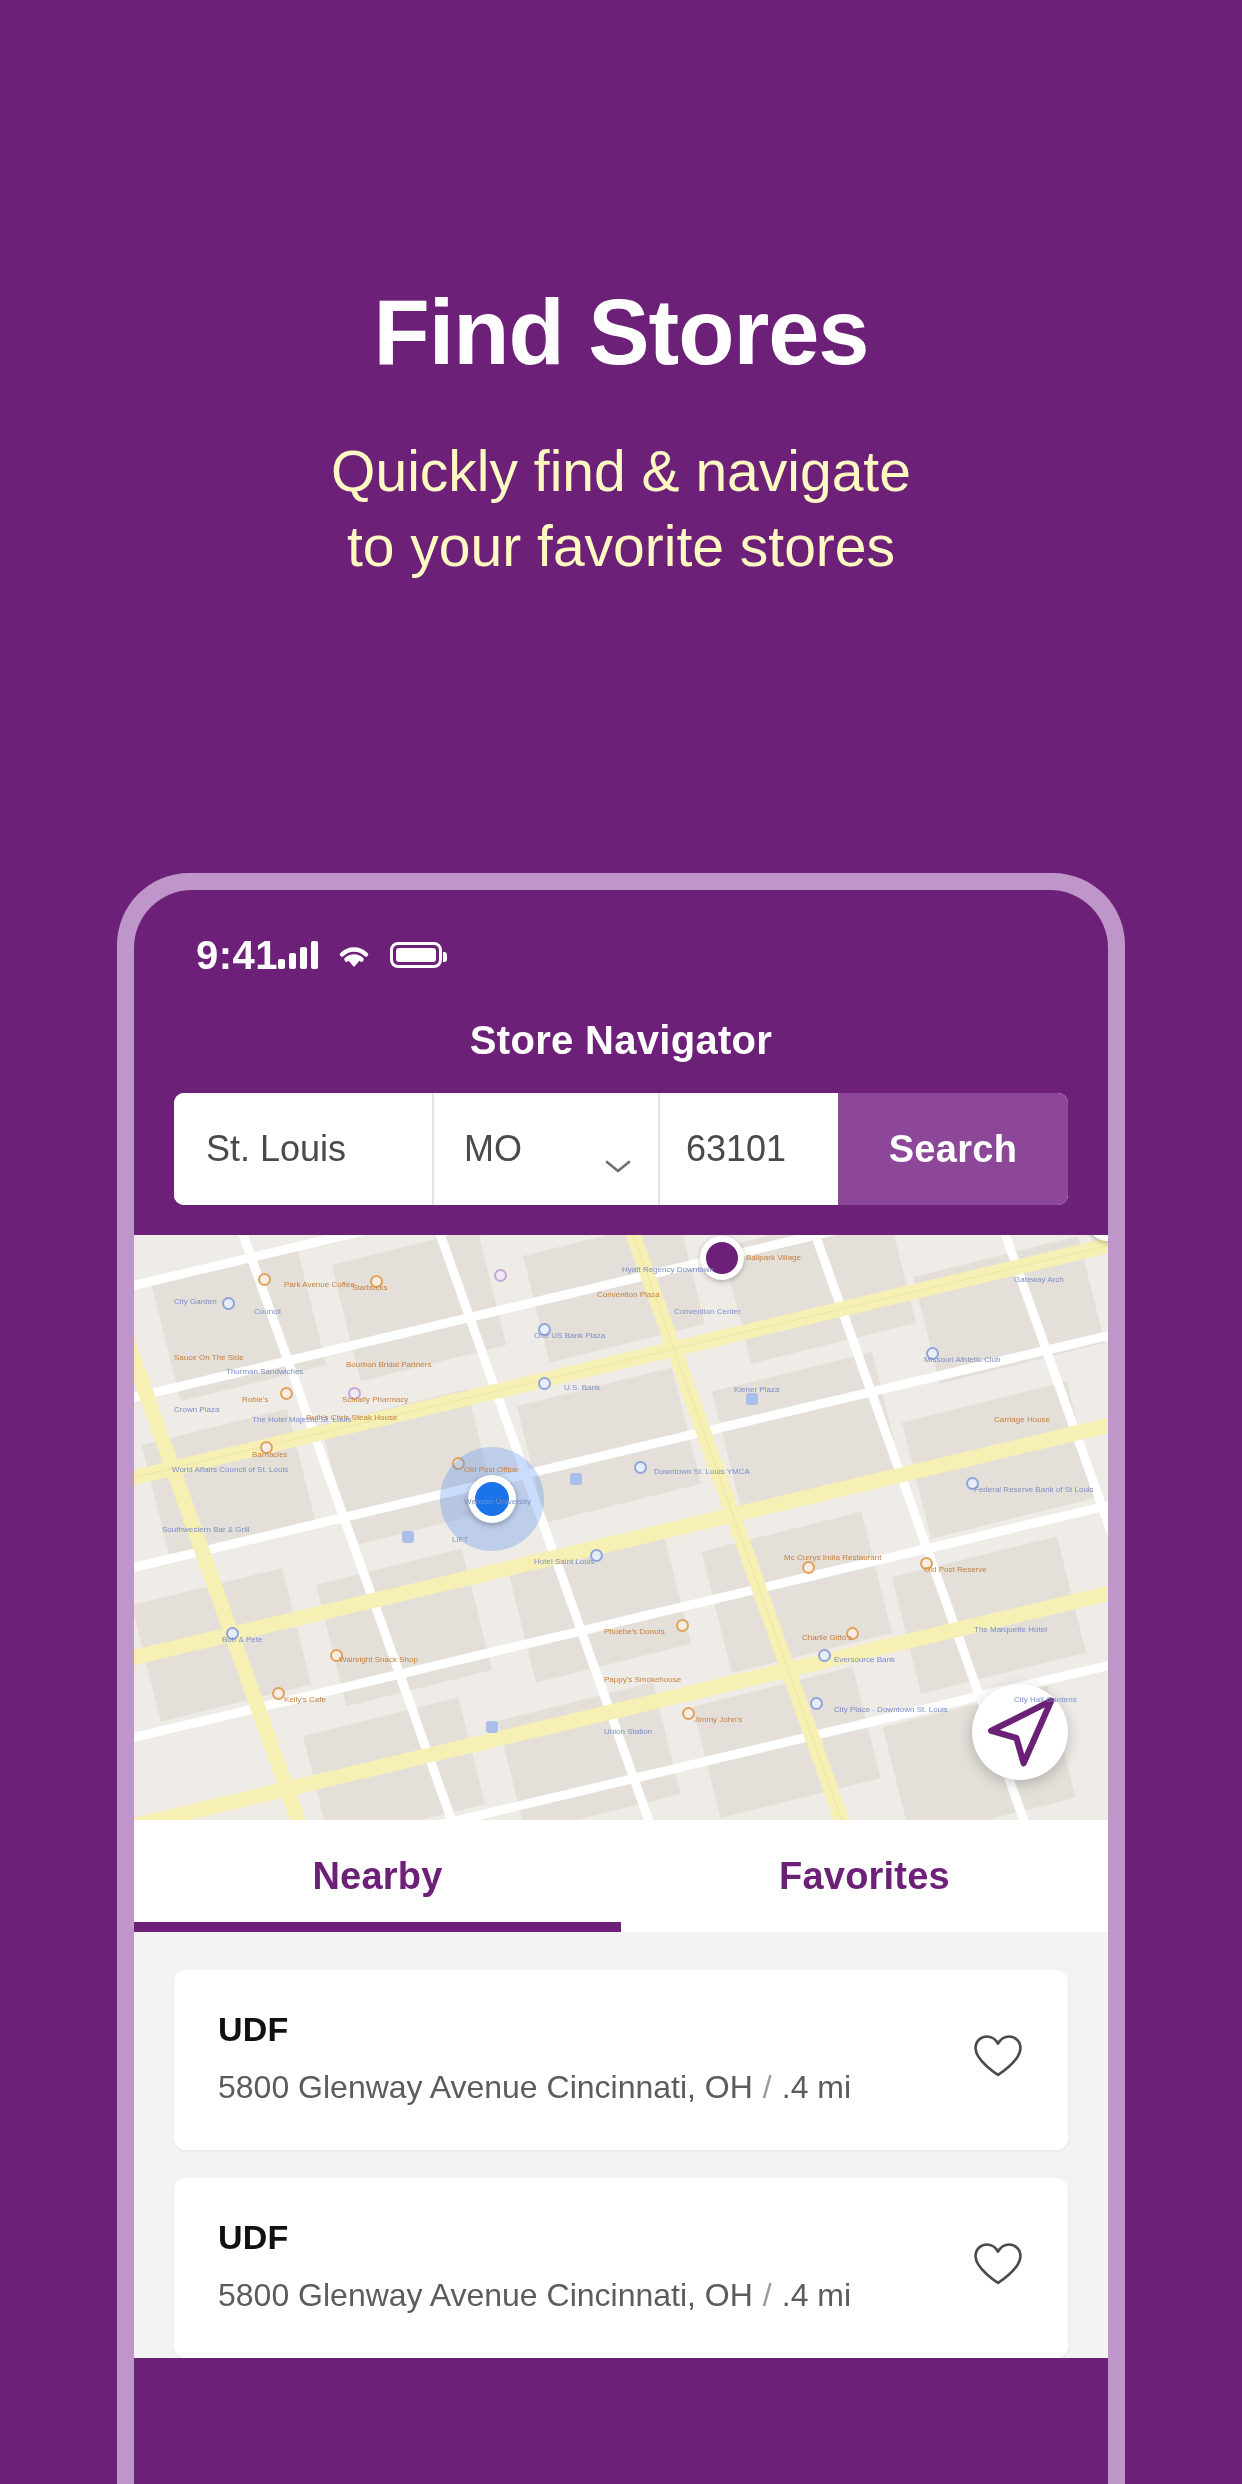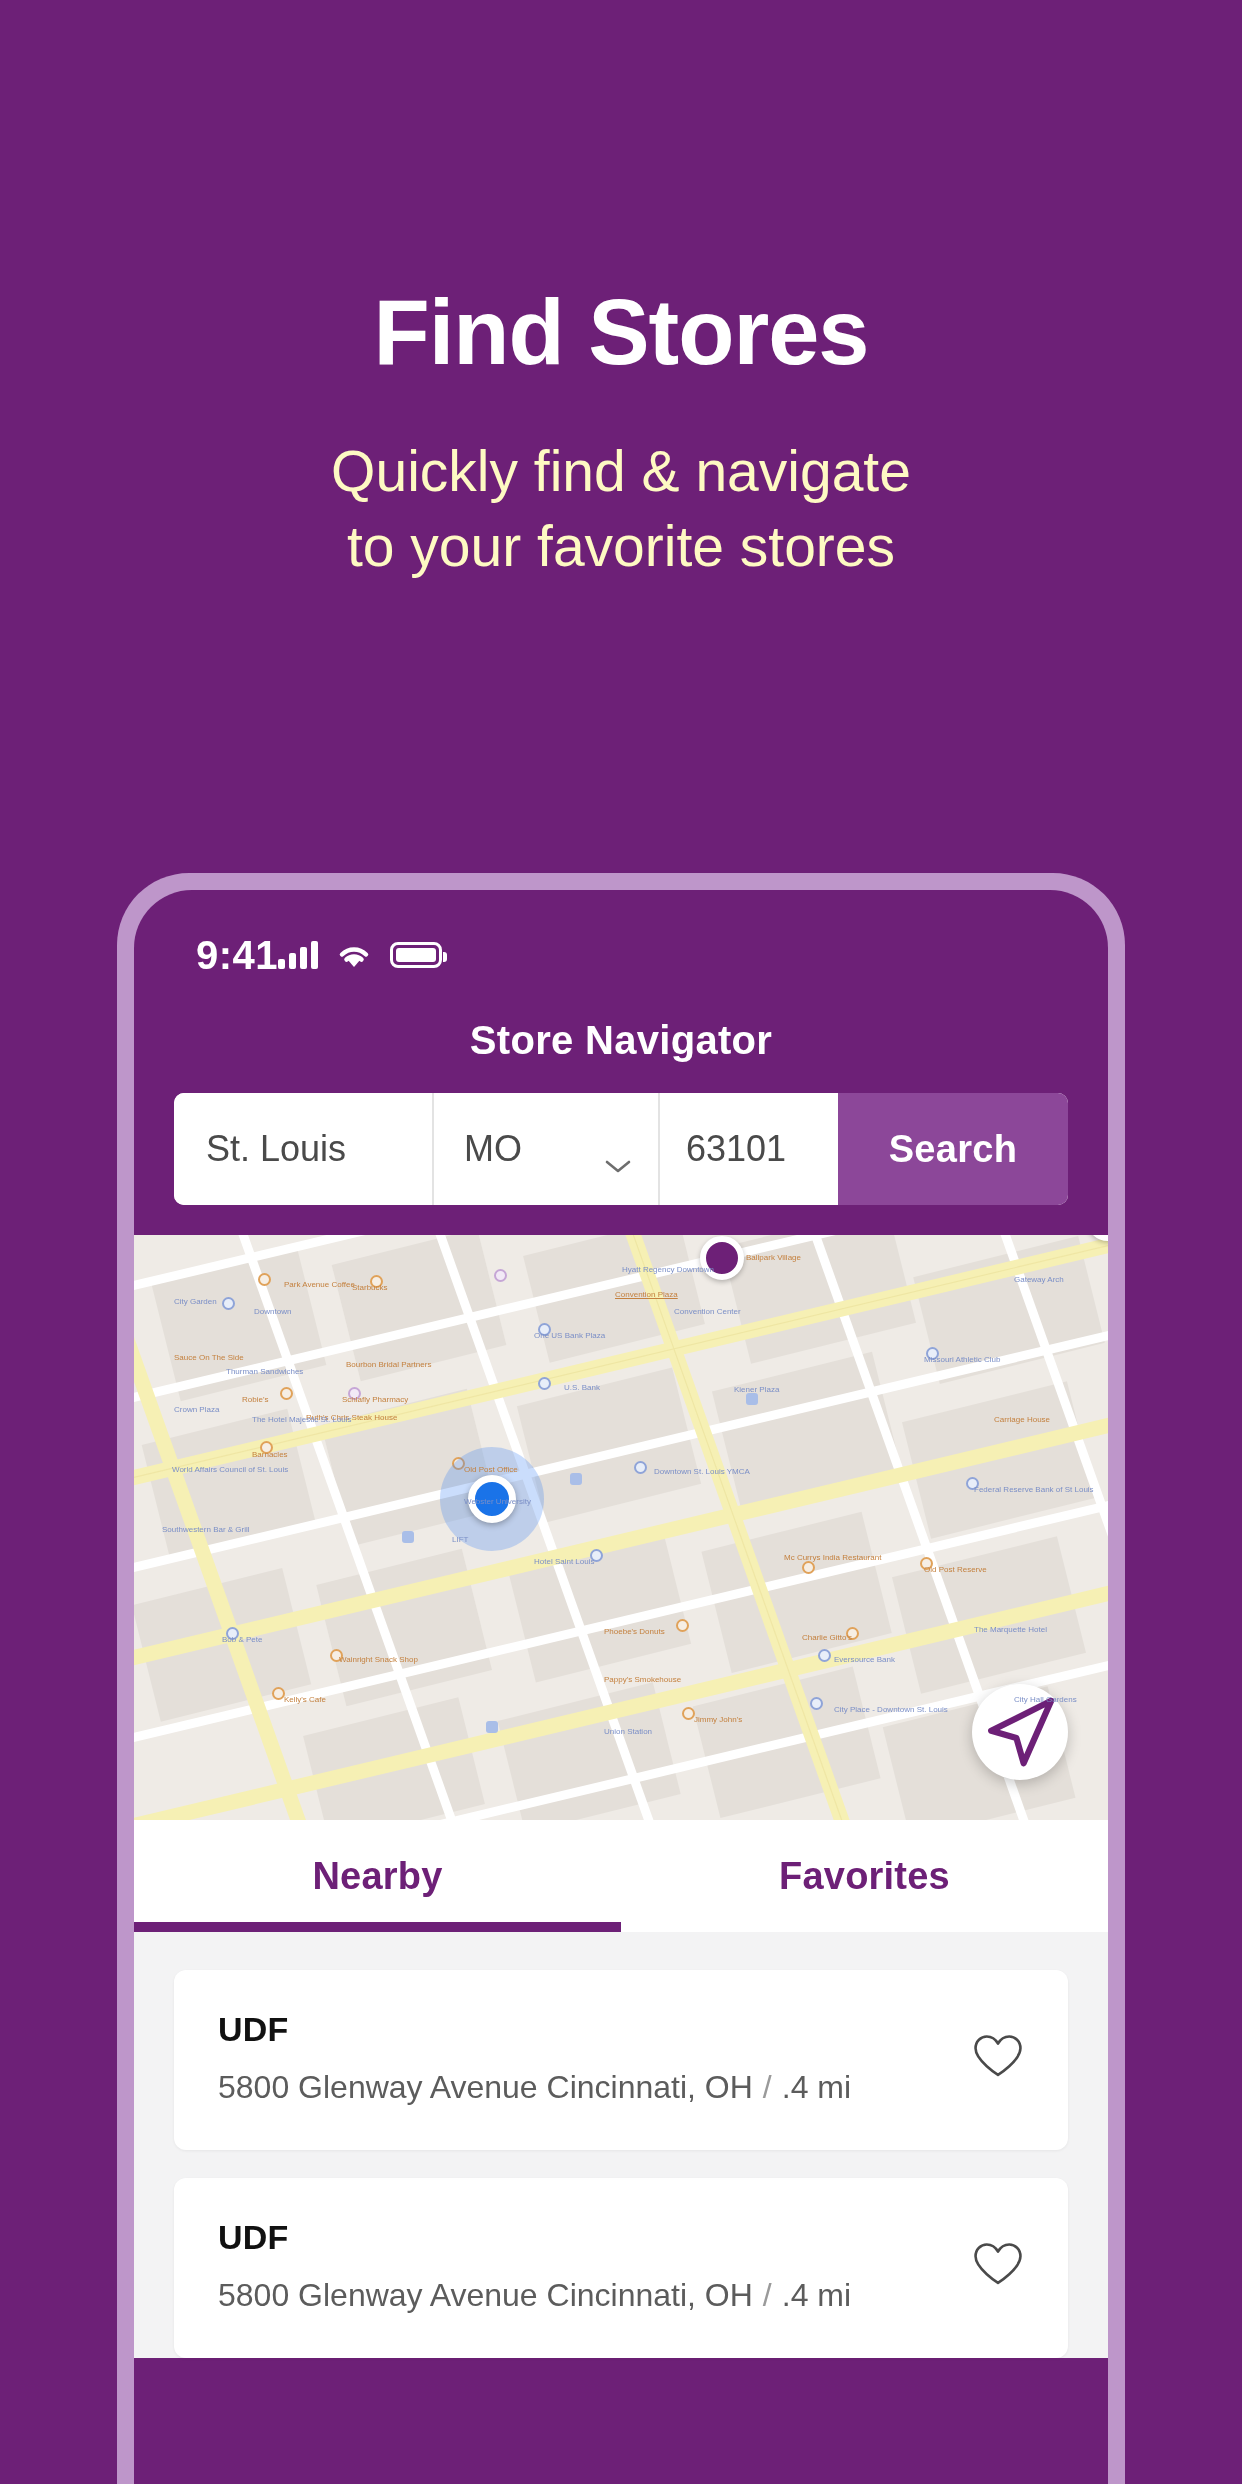--- a/index.html
+++ b/index.html
@@ -302,21 +302,21 @@
         <span class="user-halo" style="left:306px;top:212px;"></span>
         <span class="user-dot" style="left:334px;top:240px;"></span>
 
         <div class="fab">
           <span>
             <svg viewBox="0 0 40 40" width="42" height="42">
               <path d="M33 7 L8 19.5 L18.5 22.5 L21.5 33 Z" fill="none" stroke="#6D2077" stroke-width="2.6" stroke-linejoin="round" stroke-linecap="round"></path>
             </svg>
           </span>
         </div>
-      <span class="poi blue" style="left: 120px; top: 72px;">Downtown</span>
+      <span class="poi blue" style="left: 120px; top: 72px;">Council</span>
           <span class="poi orange" style="left: 218px; top: 48px;">Starbucks</span>
           <span class="poi blue" style="left: 400px; top: 96px;">One US Bank Plaza</span>
           <span class="poi orange" style="left: 108px; top: 160px;">Robie's</span>
           <span class="poi orange" style="left: 98px; top: 215px; padding-left: 20px;">Barnacles</span>
           <span class="poi blue" style="left: 430px; top: 148px;">U.S. Bank</span>
           <span class="poi orange" style="left: 330px; top: 230px;">Old Post Office</span>
           <span class="poi blue" style="left: 330px; top: 262px;">Webster University</span>
           <span class="poi blue" style="left: 520px; top: 232px;">Downtown St. Louis YMCA</span>
           <span class="poi blue" style="left: 400px; top: 322px;">Hotel Saint Louis</span>
           <span class="poi orange" style="left: 650px; top: 318px;">Mc Currys India Restaurant</span>
@@ -337,21 +337,21 @@
           <span class="poi orange" style="left: 150px; top: 45px;">Park Avenue Coffee</span>
           <span class="poi blue" style="left: 40px; top: 62px;">City Garden</span>
           <span class="poi orange" style="left: 40px; top: 118px;">Sauce On The Side</span>
           <span class="poi blue" style="left: 92px; top: 132px;">Thurman Sandwiches</span>
           <span class="poi orange" style="left: 212px; top: 125px;">Bourbon Bridal Partners</span>
           <span class="poi orange" style="left: 208px; top: 160px;">Schlafly Pharmacy</span>
           <span class="poi orange" style="left: 172px; top: 178px;">Ruth's Chris Steak House</span>
           <span class="poi blue" style="left: 40px; top: 170px;">Crown Plaza</span>
           <span class="poi blue" style="left: 118px; top: 180px;">The Hotel Majestic St. Louis</span>
           <span class="poi blue" style="left: 28px; top: 290px;">Southwestern Bar &amp; Grill</span>
-          <span class="poi orange" style="left: 481px; top: 55px; text-decoration: underline;">Convention Plaza</span>
+          <span class="poi orange" style="left: 463px; top: 55px;">Convention Plaza</span>
           <span class="poi blue" style="left: 488px; top: 30px;">Hyatt Regency Downtown</span>
           <span class="poi blue" style="left: 540px; top: 72px;">Convention Center</span>
           <span class="poi orange" style="left: 612px; top: 18px;">Ballpark Village</span>
           <span class="poi blue" style="left: 600px; top: 150px;">Kiener Plaza</span>
           <span class="poi blue" style="left: 318px; top: 300px;">LIFT</span>
           <span class="poi blue" style="left: 880px; top: 40px;">Gateway Arch</span>
           <span class="poi orange" style="left: 860px; top: 180px;">Carriage House</span>
           <span class="poi orange" style="left: 470px; top: 440px;">Pappy's Smokehouse</span>
           <span class="poi blue" style="left: 470px; top: 492px;">Union Station</span>
         </div>

